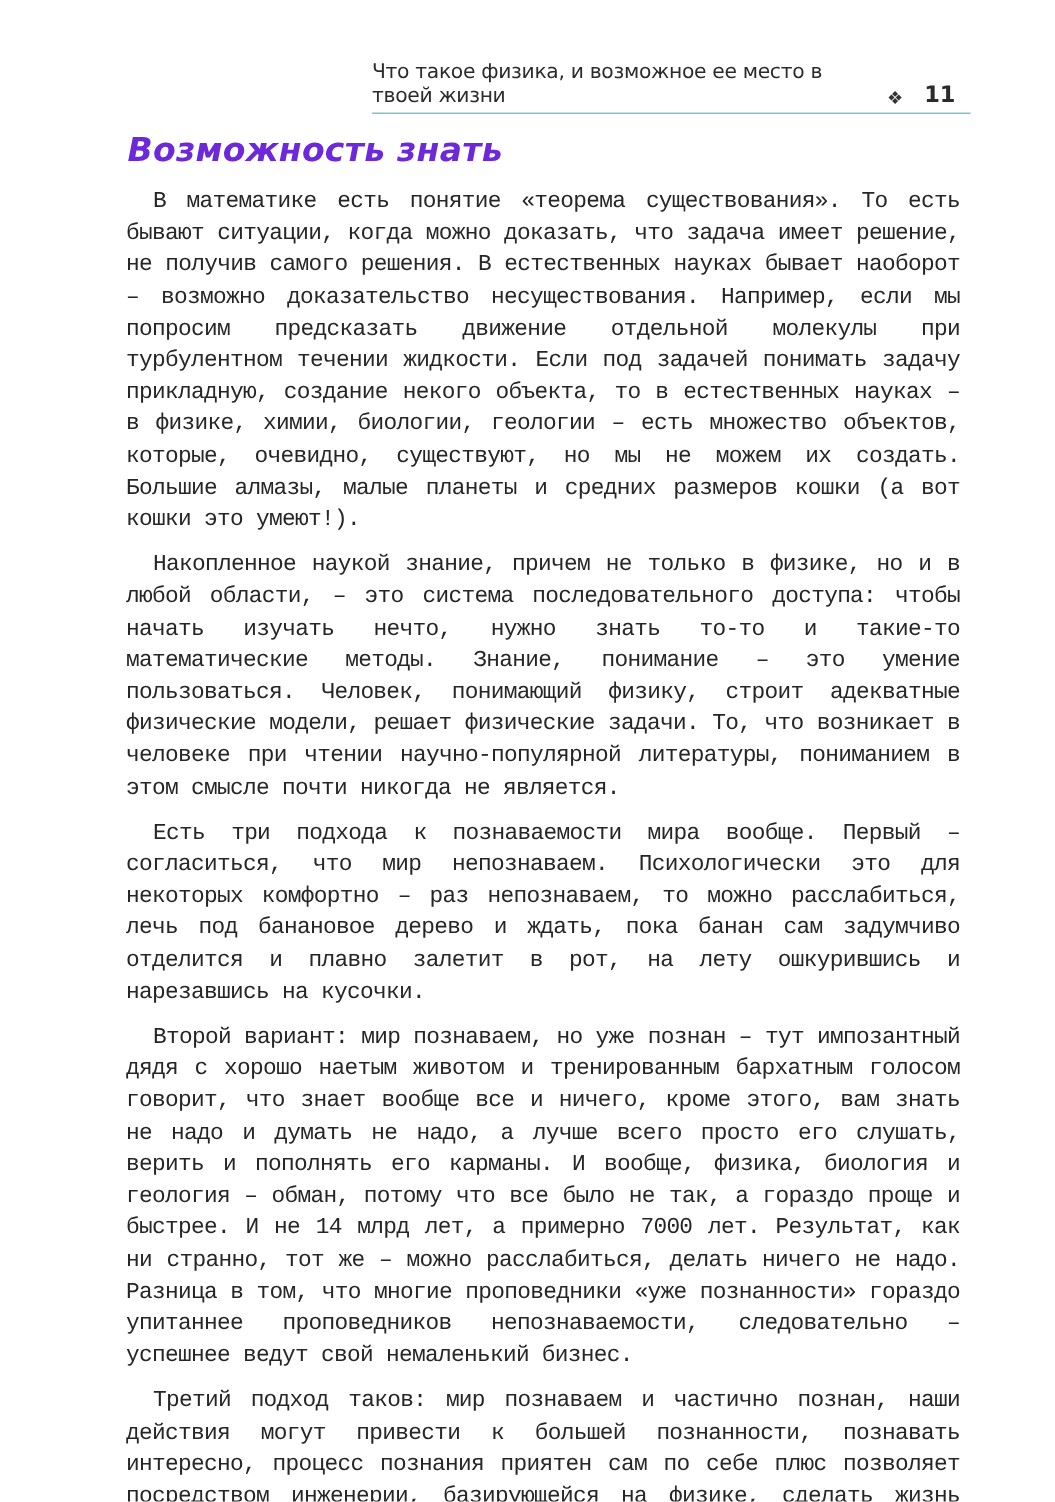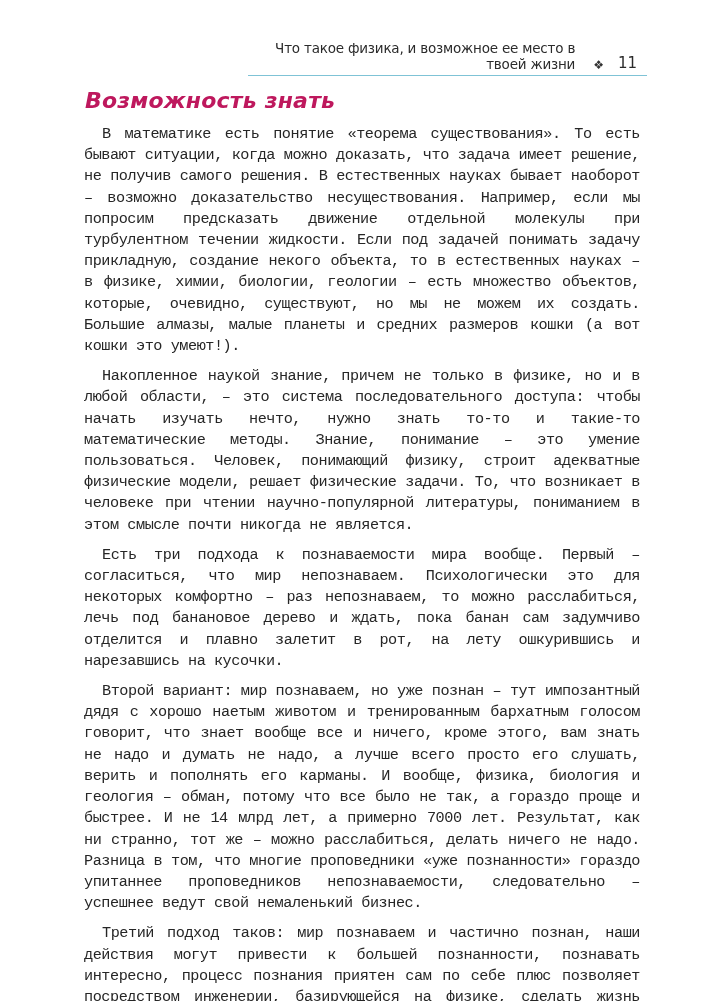--- a/index.html
+++ b/index.html
@@ -4,27 +4,27 @@
 <style>
   html, body { margin: 0; padding: 0; background: #ffffff; }
   body { width: 703px; height: 1001px; position: relative; overflow: hidden; }
   .running-head {
     position: absolute; left: 248px; top: 50px; width: 399px; height: 26px;
     border-bottom: 1px solid #7fc3d6;
     display: flex; align-items: flex-end; justify-content: flex-end;
     font-family: "DejaVu Sans", sans-serif; color: #2b2b2b;
     padding-bottom: 3px; box-sizing: border-box;
   }
-  .running-title { font-size: 13.5px; letter-spacing: -0.2px; text-align: right; }
+  .running-title { font-size: 13.5px; letter-spacing: -0.2px; }
   .ornament { font-size: 12px; margin: 0 14px 0 18px; color: #333; }
-  .page-num { font-size: 15px; font-weight: normal; margin-right: 10px; }
+  .page-num { font-size: 15px; font-weight: bold; margin-right: 10px; }
   .heading {
     position: absolute; left: 85px; top: 88px; margin: 0;
     font-family: "DejaVu Sans", sans-serif; font-weight: bold; font-style: italic;
-    font-size: 22px; color: #be185d; letter-spacing: 0.2px;
+    font-size: 22px; color: #6d28d9; letter-spacing: 0.2px;
   }
   .body-text {
     position: absolute; left: 84px; top: 124px; width: 556px;
     font-family: "DejaVu Serif", serif; font-size: 15.2px; line-height: 21.2px;
     color: #262626; text-align: justify;
   }
   .body-text p { margin: 0 0 9px 0; text-indent: 18px; letter-spacing: -0.45px; font-family: Liberation Mono, monospace; }
 </style>
 </head>
 <body>

